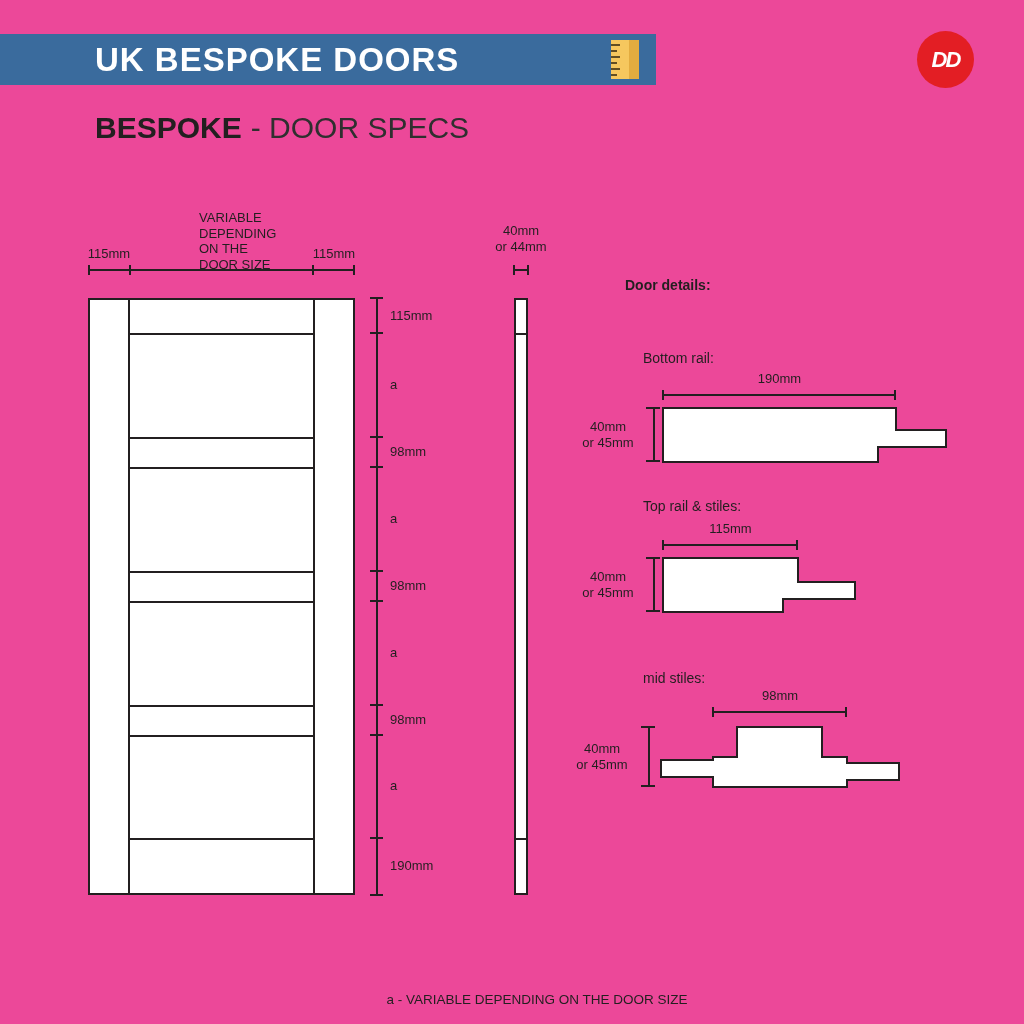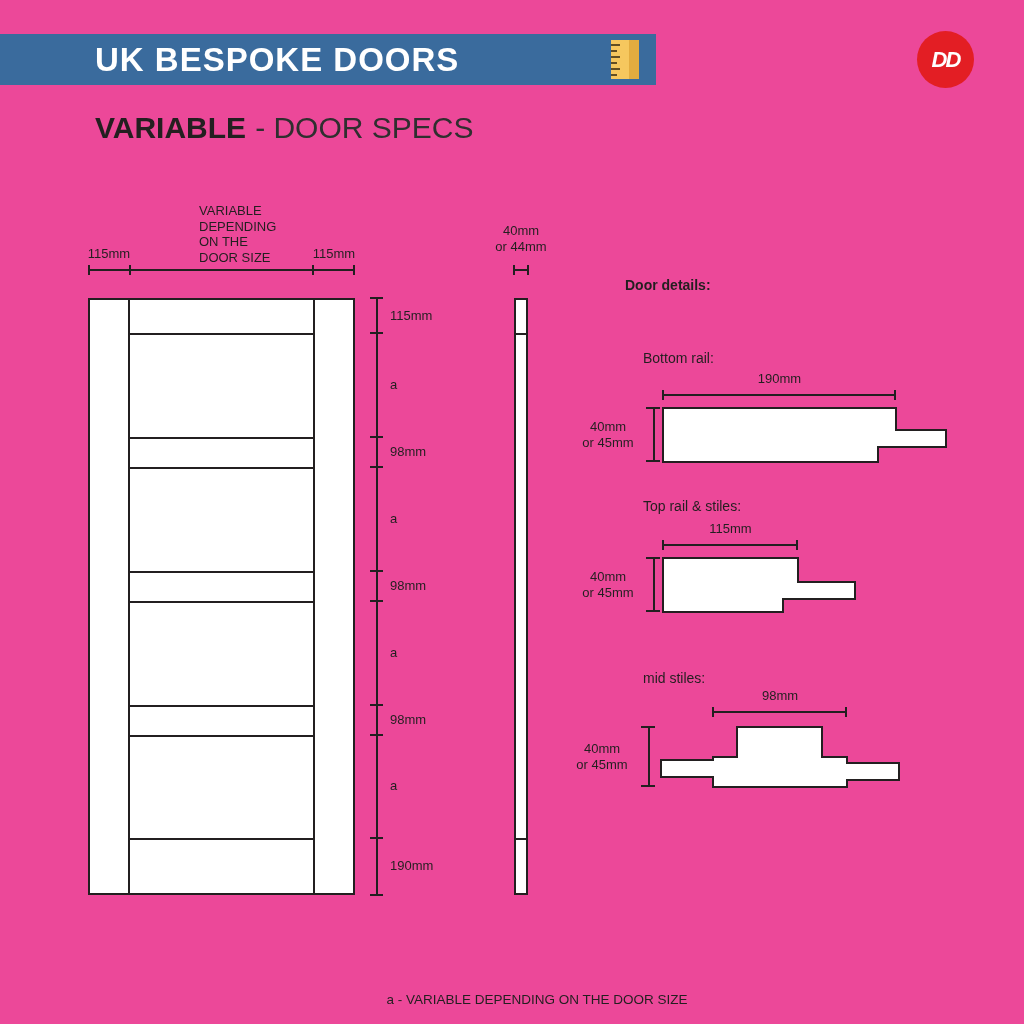--- a/index.html
+++ b/index.html
@@ -47,25 +47,25 @@
   <svg class="abs" style="left:611px;top:40px;" width="28" height="39" viewBox="0 0 28 39">
     <rect x="0" y="0" width="28" height="39" fill="#f6c75e"></rect>
     <rect x="18" y="0" width="10" height="39" fill="#e3ac3f"></rect>
     <path d="M0 5 H9 M0 11 H6 M0 17 H9 M0 23 H6 M0 29 H9 M0 35 H6" stroke="#33270f" stroke-width="1.6" fill="none"></path>
   </svg>
   <div class="logo">
     <span>DD</span>
   </div>
 
   <div class="page-title">
-    <span class="main">VARIABLE</span><span class="rest">- DOOR SPECS</span>
+    <span class="main">BESPOKE</span><span class="rest">- DOOR SPECS</span>
   </div>
 
   <div class="lbl ctr" style="left:84px;top:246px;width:50px;">115mm</div>
-  <div class="lbl" style="left:199px;top:203px;width:84px;line-height:15.5px;">VARIABLE DEPENDING ON THE DOOR SIZE</div>
+  <div class="lbl" style="left:199px;top:210px;width:84px;line-height:15.5px;">VARIABLE DEPENDING ON THE DOOR SIZE</div>
   <div class="lbl ctr" style="left:309px;top:246px;width:50px;">115mm</div>
   <div class="dln" style="left:88px;top:269px;width:267px;height:1.5px;"></div>
   <div class="tickv" style="left:88px;top:265px;"></div>
   <div class="tickv" style="left:129px;top:265px;"></div>
   <div class="tickv" style="left:312px;top:265px;"></div>
   <div class="tickv" style="left:353px;top:265px;"></div>
 
   <div class="rect2" style="left:88px;top:298px;width:267px;height:597px;"></div>
   <div class="ln" style="left:128px;top:300px;width:2px;height:593px;"></div>
   <div class="ln" style="left:313px;top:300px;width:2px;height:593px;"></div>

